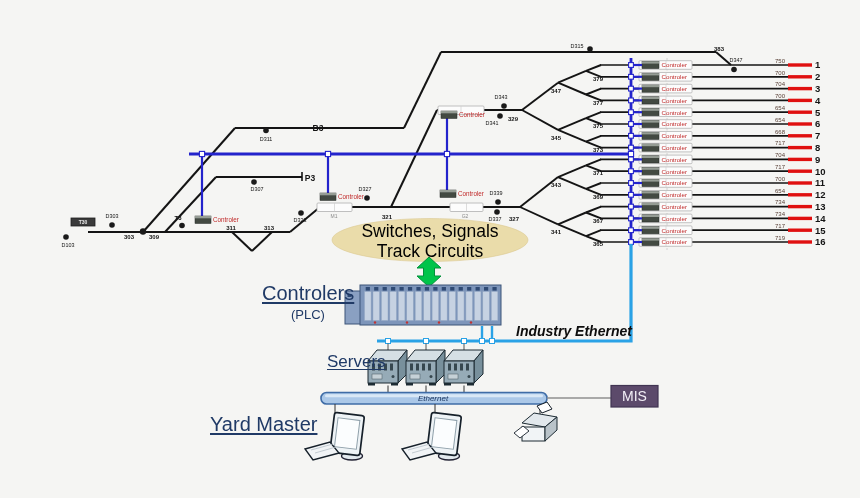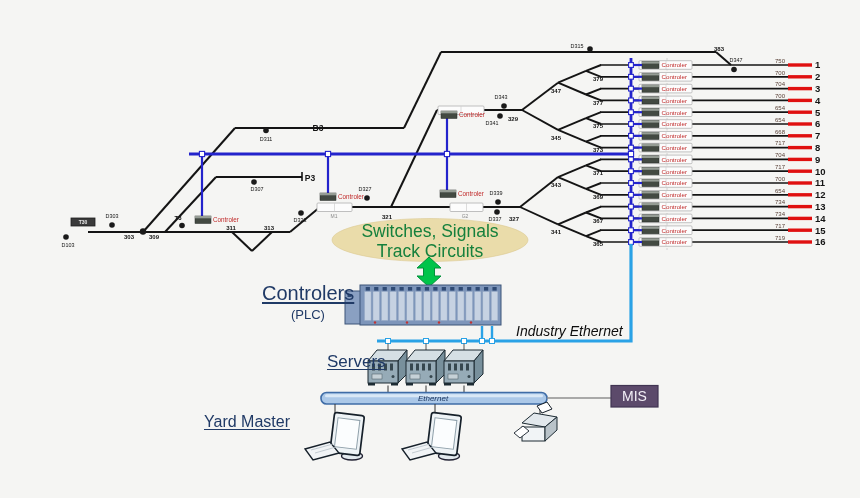--- a/index.html
+++ b/index.html
@@ -1,29 +1,29 @@
 <!DOCTYPE html>
 <html><head>
 <meta charset="utf-8">
 <style>
   html,body{margin:0;padding:0;background:#e9e9e9;}
   .stage{position:relative;width:860px;height:498px;background:#f5f5f3;overflow:hidden;
          font-family:"Liberation Sans",sans-serif;}
   .stage svg{position:absolute;left:0;top:0;}
   svg text{font-family:"Liberation Sans",sans-serif;}
   .ov{position:absolute;white-space:nowrap;}
-  .bubble-t{width:200px;left:330px;text-align:center;font-size:17.5px;line-height:19px;color:#15803d;}
+  .bubble-t{width:200px;left:330px;text-align:center;font-size:17.5px;line-height:19px;color:#000000;}
   .b1{top:222px;}
   .b2{top:242px;}
   .hnavy{color:#203a66;text-decoration:underline;text-underline-offset:2px;}
   .lbl-controllers{left:262px;top:282px;font-size:20px;}
   .lbl-plc{left:291px;top:307px;font-size:13px;color:#203a66;}
   .lbl-servers{left:292px;top:352px;font-size:17px;margin-left:35px;}
-  .lbl-yard{left:204px;top:413px;font-size:16px;}
-  .lbl-industry{left:516px;top:323px;font-size:14px;font-style:italic;font-weight:400;color:#0d0d0d;}
+  .lbl-yard{left:210px;top:413px;font-size:20px;}
+  .lbl-industry{left:516px;top:323px;font-size:14px;font-style:italic;font-weight:700;color:#0d0d0d;}
 </style>
 </head>
 <body>
 
 <div class="stage">
   <svg id="yard-svg" width="860" height="498" viewBox="0 0 860 498">
       <line x1="667" y1="58" x2="667" y2="250" stroke="#c9c9c9" stroke-width="0.8" stroke-linecap="butt" stroke-dasharray="2.5,2.5"></line>
       <line x1="88" y1="232" x2="290" y2="232" stroke="#141414" stroke-width="2" stroke-linecap="butt"></line>
       <line x1="143" y1="232" x2="235" y2="128" stroke="#141414" stroke-width="2" stroke-linecap="butt"></line>
       <line x1="235" y1="128" x2="404" y2="128" stroke="#141414" stroke-width="2" stroke-linecap="butt"></line>

